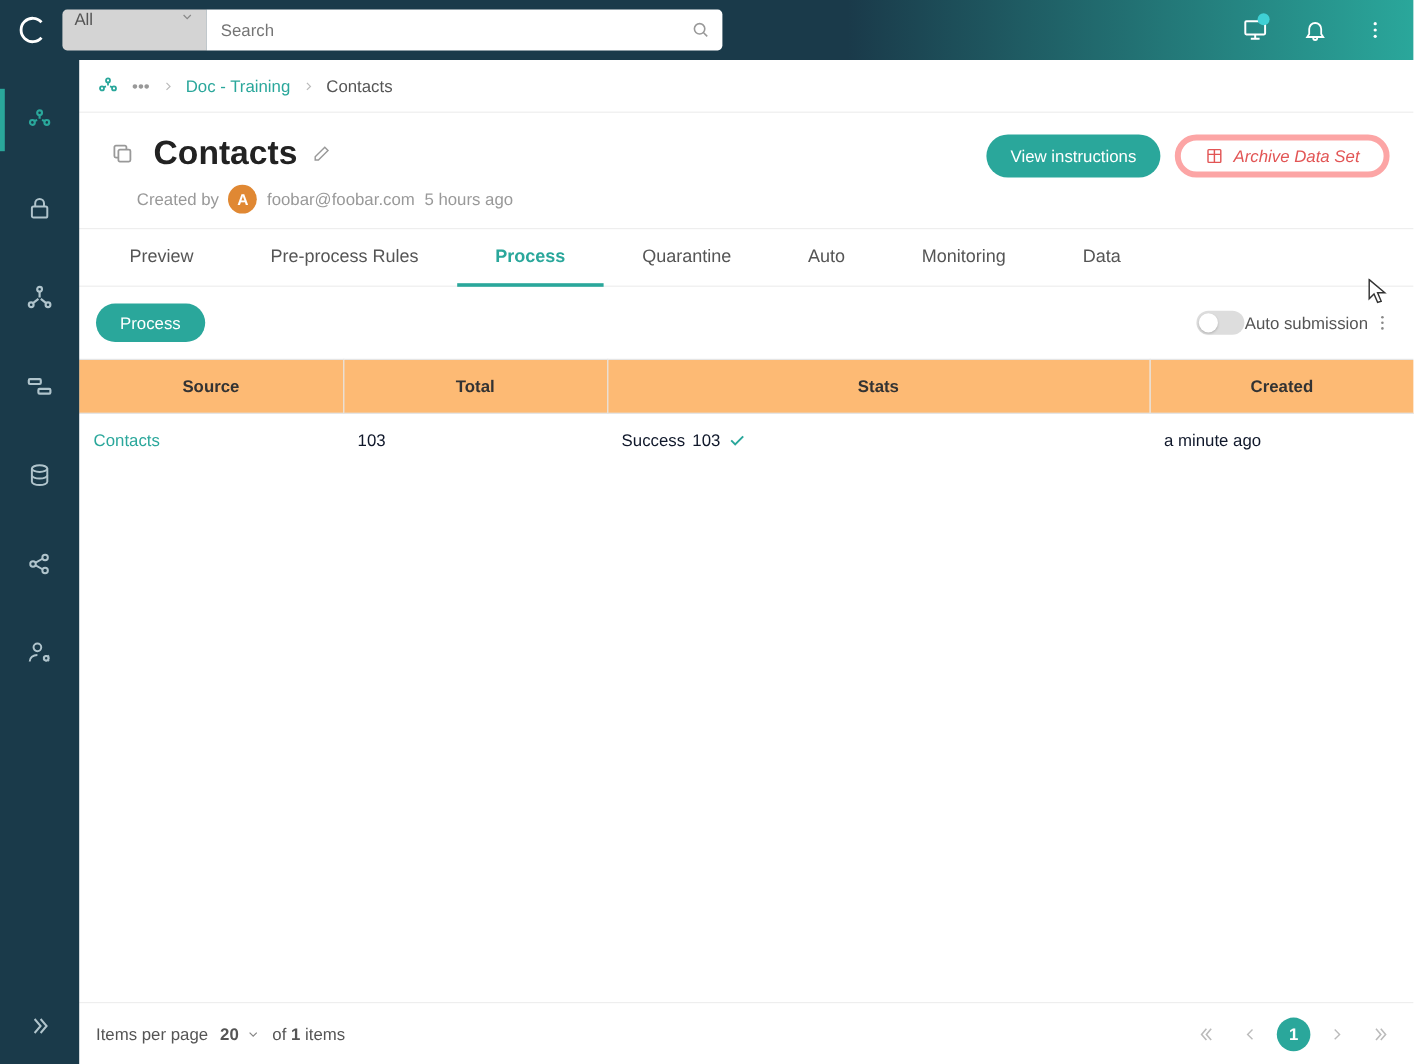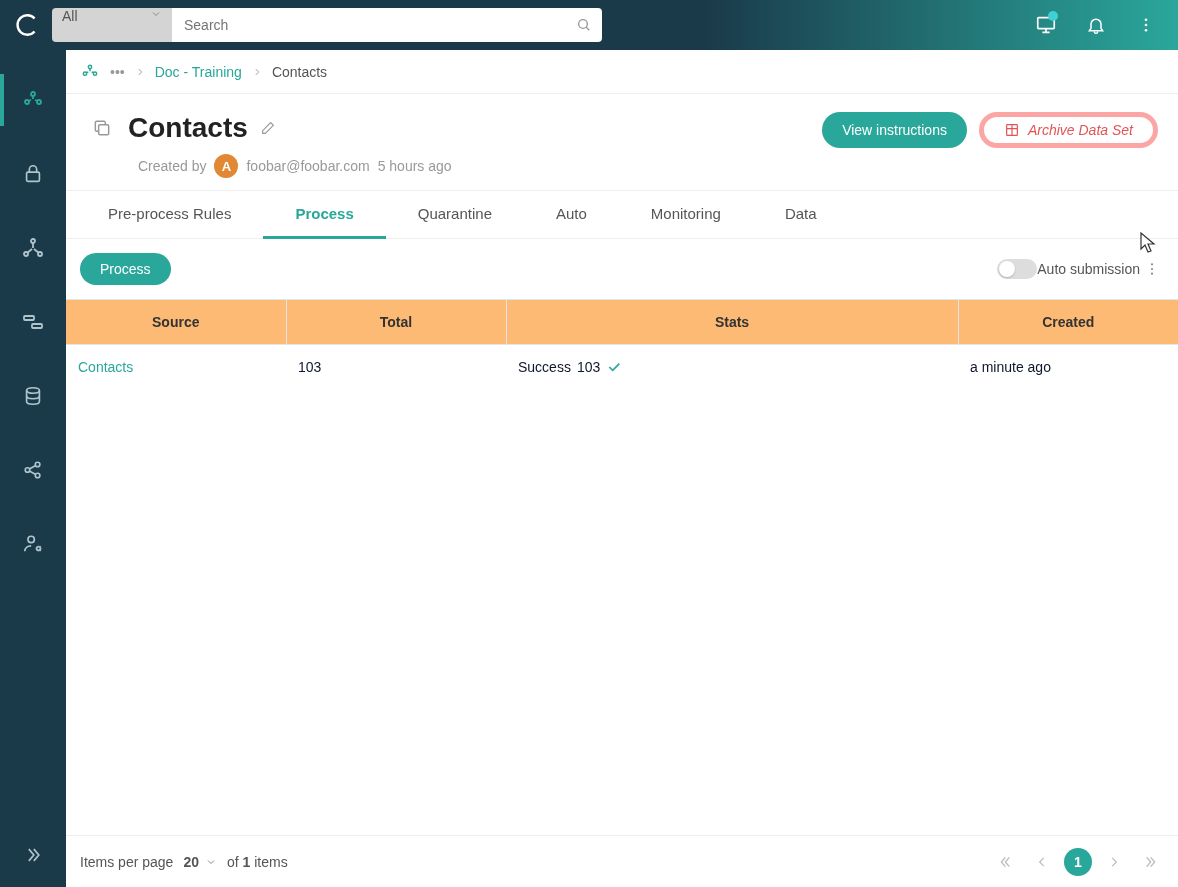--- a/index.html
+++ b/index.html
@@ -40,21 +40,21 @@
     .breadcrumb .bc-link { color: #2aa79b; cursor: pointer; }
     .breadcrumb .bc-current { color: #555; }
     
     
     .header-row { display: flex; align-items: flex-start; padding: 18px 20px 12px 20px; }
     .header-left { display: flex; flex-direction: column; }
     .title-line { display: flex; align-items: center; gap: 10px; }
     .copy-icon-box { width: 32px; height: 32px; border-radius: 6px; display: flex; align-items: center; justify-content: center; color: #888; cursor: pointer; }
     .page-title { font-size: 28px; font-weight: 700; color: #222; }
     .edit-icon { color: #888; cursor: pointer; margin-left: 2px; }
-    .meta-line { display: flex; align-items: center; gap: 8px; margin-top: 10px; margin-left: 52px; color: #999; }
+    .meta-line { display: flex; align-items: center; gap: 8px; margin-top: 10px; margin-left: 28px; color: #999; }
     .avatar { width: 24px; height: 24px; border-radius: 50%; background: #e08833; color: #fff; display: flex; align-items: center; justify-content: center; font-size: 13px; font-weight: 600; }
     .header-right { margin-left: auto; display: flex; gap: 12px; align-items: center; }
     .btn { height: 36px; padding: 0 20px; border-radius: 18px; font-size: 14px; cursor: pointer; display: flex; align-items: center; gap: 8px; border: none; }
     .btn-primary { background: #2aa79b; color: #fff; }
     .btn-outline-red { background: #fff; border: 5px solid #fca5a5; color: #e25555; font-style: italic; }
     
     
     .tabs { display: flex; border-top: 1px solid #eee; border-bottom: 1px solid #eee; padding: 0 10px; }
     .tab { padding: 14px 32px; color: #555; cursor: pointer; font-size: 15px; }
     .tab.active { color: #2aa79b; font-weight: 600; border-bottom: 3px solid #2aa79b; margin-bottom: -1px; }
@@ -262,20 +262,21 @@
                 <rect x="4" y="4" width="16" height="16" rx="1"></rect>
                 <path d="M4 10h16M12 4v16"></path>
               </svg>
           </span>
           <span>Archive Data Set</span>
         </button>
       </div>
     </div>
 
     <div class="tabs">
+      <div class="tab">Preview</div>
       <div class="tab">Pre-process Rules</div>
       <div class="tab active">Process</div>
       <div class="tab">Quarantine</div>
       <div class="tab">Auto</div>
       <div class="tab">Monitoring</div>
       <div class="tab">Data</div>
     </div>
 
     <div class="action-row">
       <button class="btn-process">Process</button>

